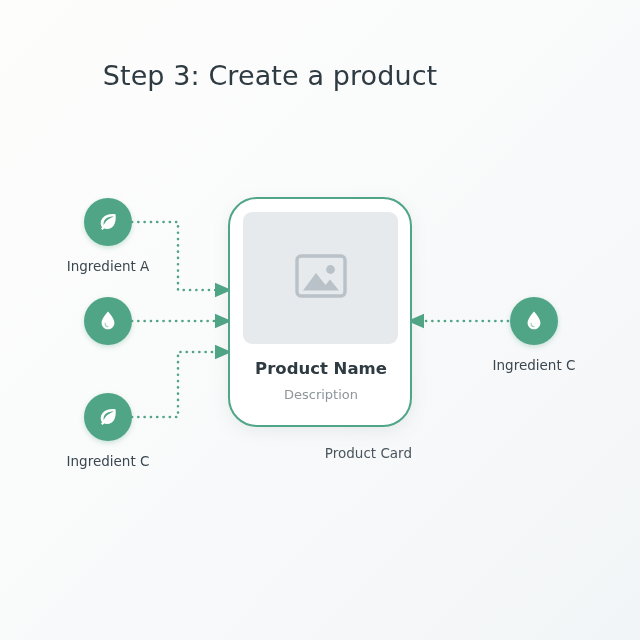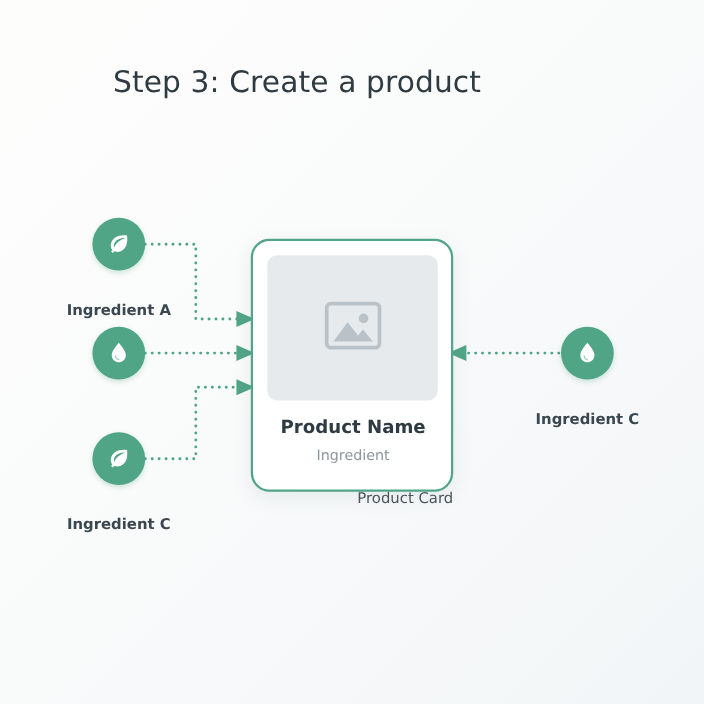--- a/index.html
+++ b/index.html
@@ -56,42 +56,41 @@
     border-radius: 50%;
     margin: 0 auto;
     background: #4fa585;
     display: flex;
     align-items: center;
     justify-content: center;
     box-shadow: 0 2px 5px rgba(79,165,133,0.28);
   }
   .node-badge svg { display: block; }
   .node-label {
-    margin-top: 28px;
+    margin-top: 12px;
     font-size: 13.5px;
     color: #3b4750;
     white-space: nowrap;
-    font-weight: bold;
   }
 
   .node.n-a { left: 48px; top: 198px; }
   .node.n-b { left: 48px; top: 297px; }
   .node.n-c { left: 48px; top: 393px; }
   .node.n-right { left: 474px; top: 297px; }
 
   
   #card {
     position: absolute;
     left: 228px;
-    top: 217px;
+    top: 197px;
     width: 184px;
     height: 230px;
     box-sizing: border-box;
     border: 2.5px solid #4fa585;
-    border-radius: 17px;
+    border-radius: 29px;
     background: #ffffff;
     box-shadow: 0 5px 16px rgba(120,140,150,0.13);
   }
   #card-thumb {
     position: absolute;
     left: 13px;
     top: 13px;
     width: 155px;
     height: 132px;
     border-radius: 9px;
@@ -207,18 +206,18 @@
     <div id="card-thumb">
       <span>
         <svg width="54" height="48" viewBox="0 0 54 48">
           <rect x="3" y="4" width="48" height="40" rx="4" ry="4" fill="none" stroke="#b9c2c8" stroke-width="3.4"></rect>
           <circle cx="36.5" cy="17.5" r="4.4" fill="#b9c2c8"></circle>
           <path d="M9 38.5 L22 21 L31.5 33 L36 27.5 L45 38.5 Z" fill="#b9c2c8"></path>
         </svg>
       </span>
     </div>
     <div id="card-title">Product Name</div>
-    <div id="card-desc">Ingredient</div>
+    <div id="card-desc">Description</div>
   </div>
 
   <div id="card-caption">Product Card</div>
 
 </div>
 
 </body></html>

